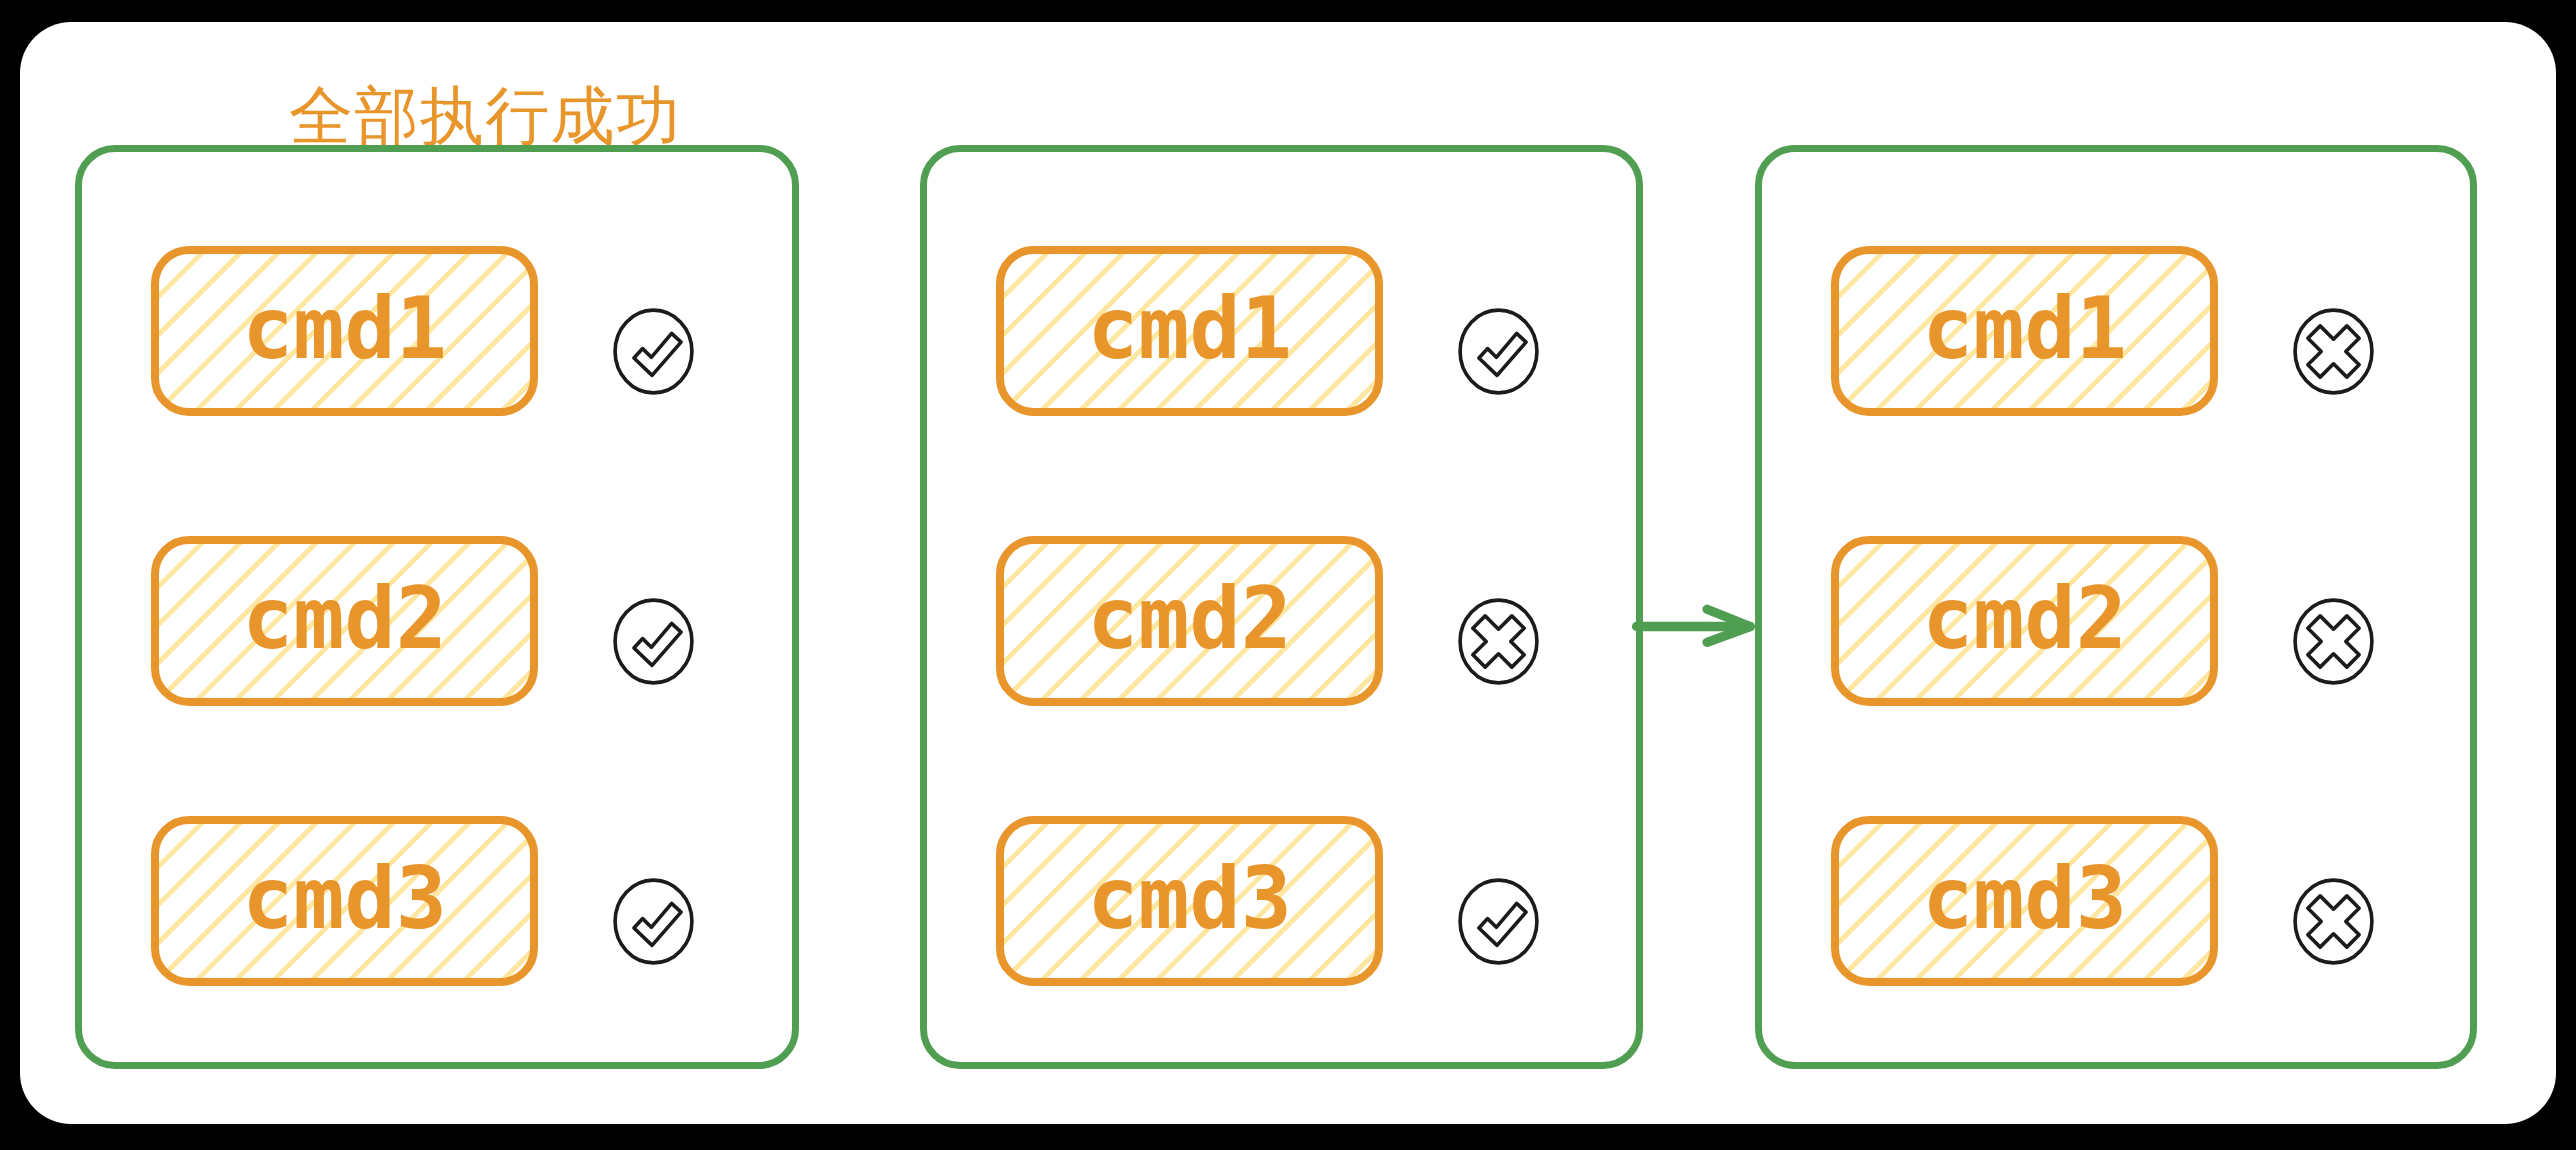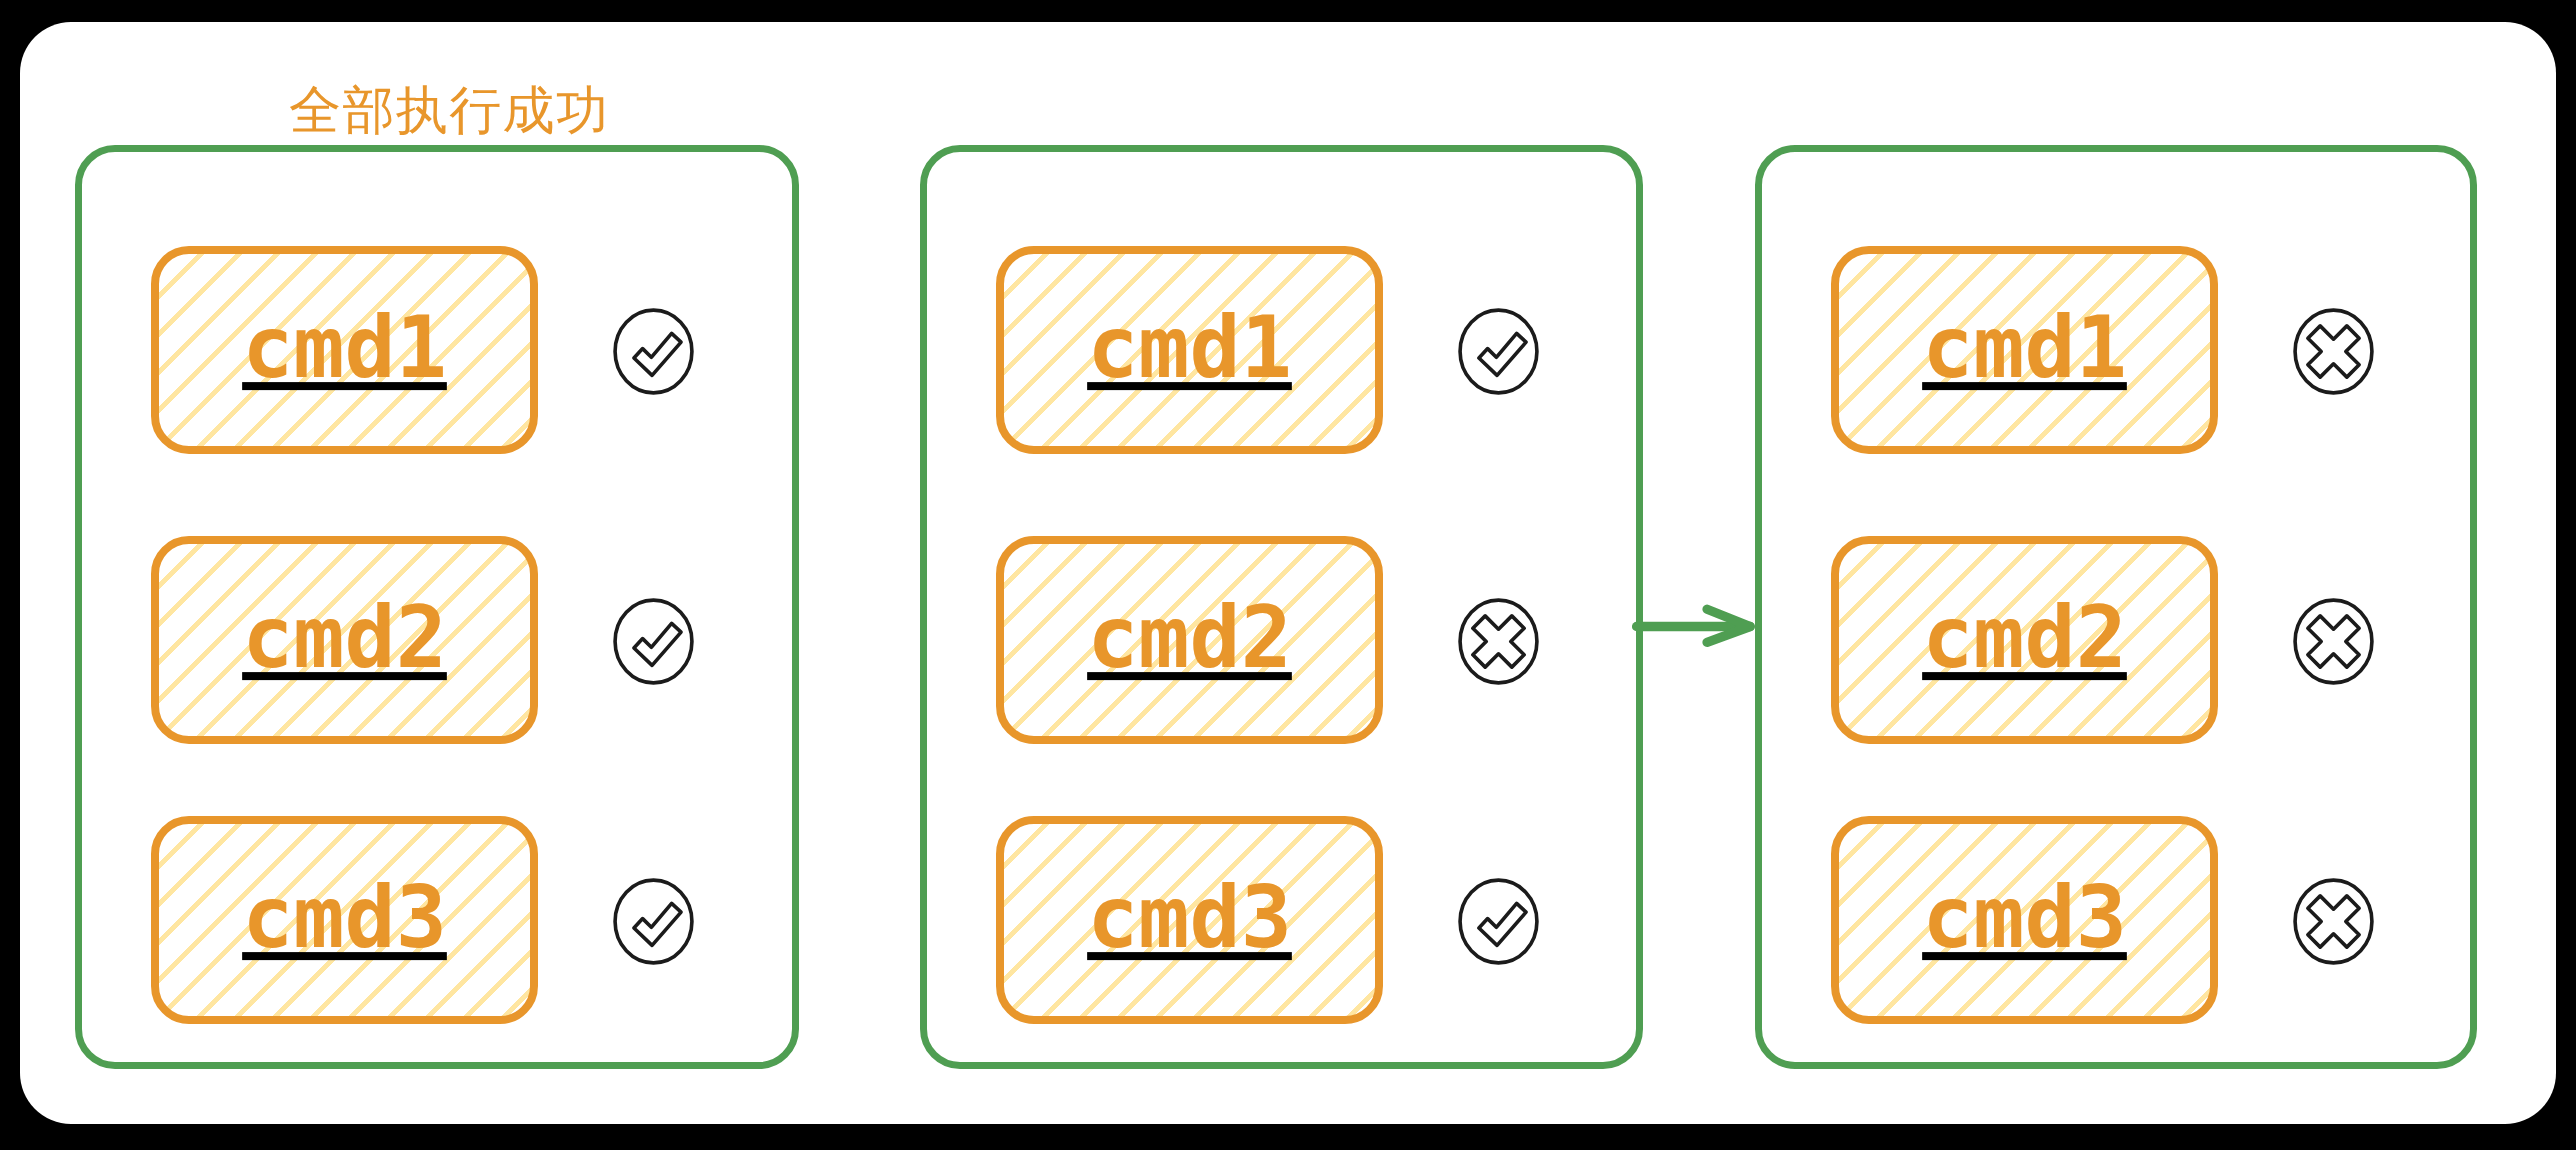--- a/index.html
+++ b/index.html
@@ -12,21 +12,21 @@
   }
   .canvas {
     position: absolute;
     left: 20px; top: 22px; right: 20px; bottom: 27.5px;
     background: var(--canvas, #fff);
     border-radius: 51px;
   }
   .title {
     position: absolute;
     top: 61px;
-    font-size: 52px;
+    font-size: 64px;
     line-height: 1.05;
     font-weight: 500;
     color: var(--orange, #e8962b);
     letter-spacing: 1.4px;
     white-space: nowrap;
   }
   .title-left  { left: 269px; }
   .title-right { left: 1543px; }
 
   .group {
@@ -46,32 +46,31 @@
     left: 0; width: 100%;
     height: 210px;
   }
   .row-1 { top: 94px; }
   .row-2 { top: 384px; }
   .row-3 { top: 664px; }
 
   .cmd-box {
     position: absolute;
     left: 69px; top: 0;
-    width: 387px; height: 208px;
+    width: 387px; height: 170px;
     box-sizing: border-box;
     border: 8px solid var(--orange, #e8962b);
     border-radius: 38px;
     background:
       repeating-linear-gradient(135deg,
         color-mix(in srgb, var(--yellow-hatch, #ffcf4a) 52%, transparent) 0 5px,
         transparent 5px 27px);
     display: flex;
     align-items: center;
     justify-content: center;
-    text-decoration: underline;
   }
   .cmd-label {
     font-family: "DejaVu Sans Mono", monospace;
     font-weight: 700;
     font-size: 85px;
     color: var(--orange, #e8962b);
     transform: translateY(-2.9px);
   }
   .status {
     position: absolute;

